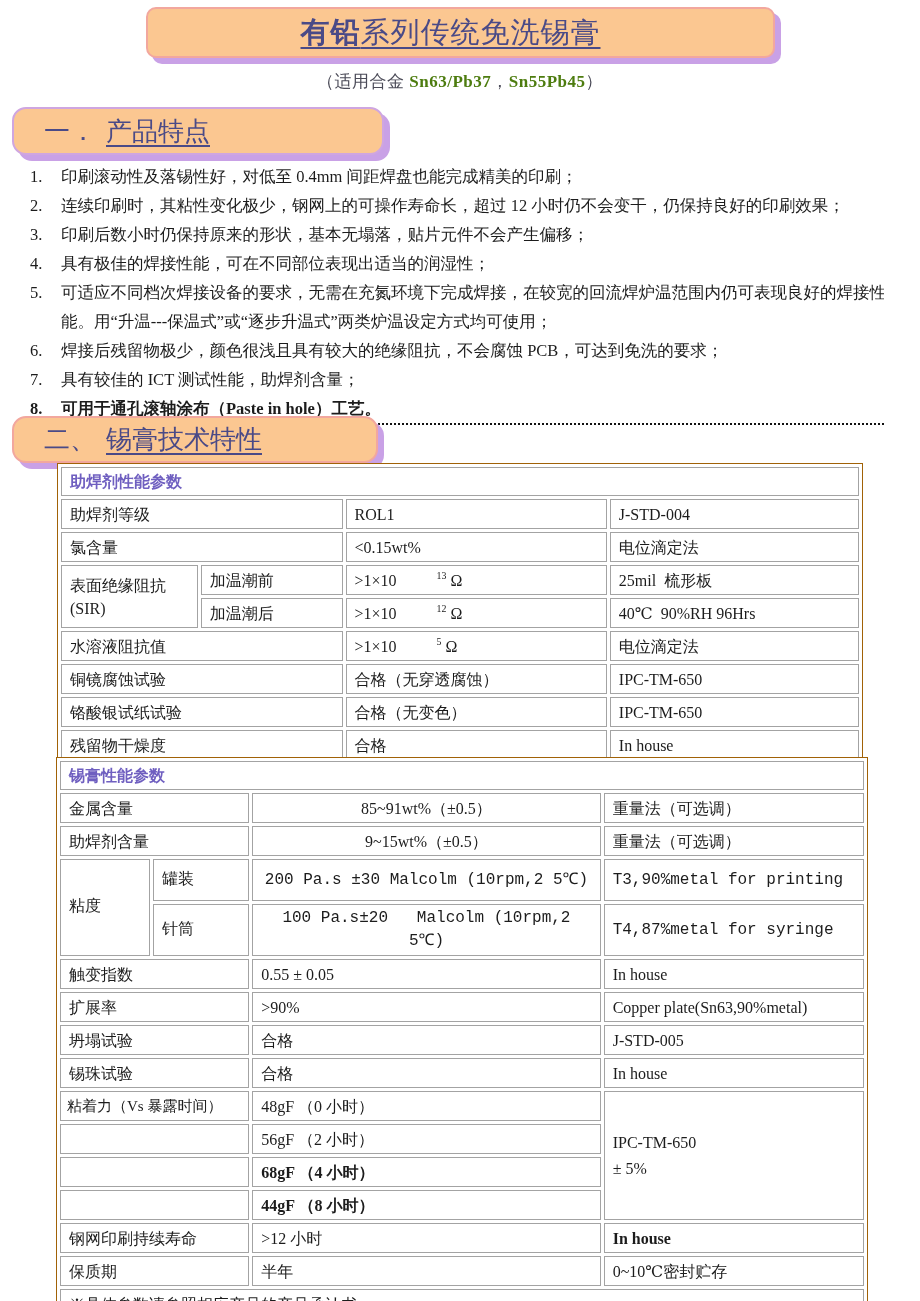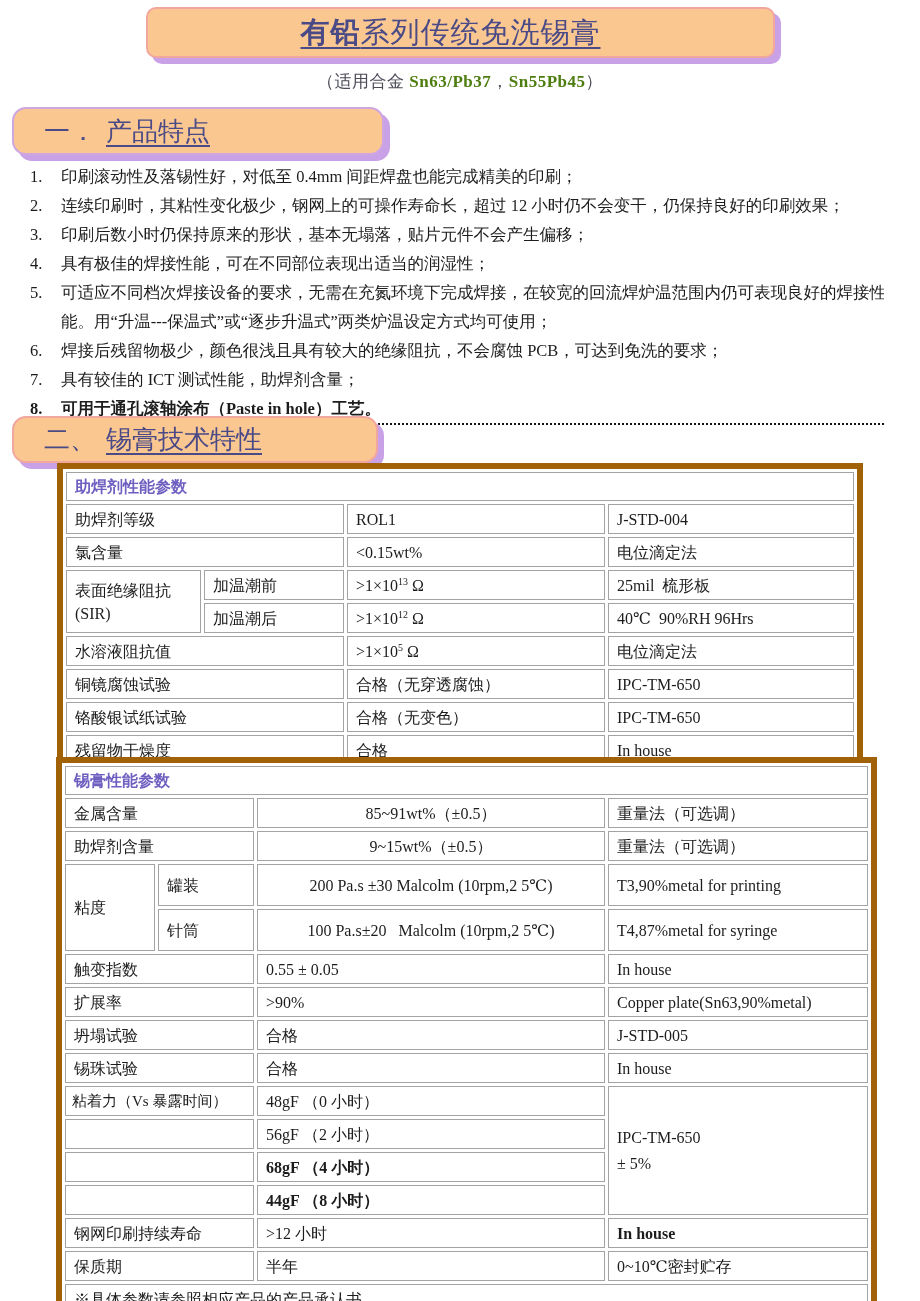--- a/index.html
+++ b/index.html
@@ -40,35 +40,35 @@
     padding-right:26px;
   }
   .feature-list { position:absolute; left:30px; top:162px; width:882px; }
   .feat { display:flex; font-size:16.5px; line-height:29px; }
   .fnum { width:31px; flex:0 0 31px; }
   .ftext { flex:1; }
   .feat.last { font-weight:bold; }
   .feat.last .ftext { border-bottom:2px dotted #111; padding-right:10px; align-self:flex-start; }
   table.spec {
     position:absolute; border-collapse:separate; border-spacing:3px;
-    border:6px solid #a16207; background:#fff; table-layout:fixed;
+    border:1px solid #a16207; background:#fff; table-layout:fixed;
   }
   .t1 { left:57px; top:463px; width:806px; }
   .t2 { left:56px; top:757px; width:812px; }
   .spec td {
     border:1px solid #a3a3a3; padding:2px 8px; font-size:16px; line-height:23px;
     vertical-align:middle; white-space:pre-wrap; overflow:hidden;
   }
   .spec td.thead { color:#6F5FC0; font-weight:bold; }
   .spec td.center { text-align:center; }
   .spec td.bold, .bold { font-weight:bold; }
-  .spec tr.tall td { height:42px; }
+  .spec tr.tall td { height:42px;font-family:Liberation Mono, monospace; }
   .spec tr.mid td { height:30px; }
   .spec td.nowrap { white-space:nowrap; font-size:15px; padding-left:6px; padding-right:2px; }
-  sup { font-size:0.62em; line-height:0; }
+  sup { font-size:0.62em; line-height:0;margin-left:40px; }
   .two-line span { display:block; line-height:26px; }
 </style>
 </head>
 <body>
 
 <div id="page">
 
   <div class="banner title-banner">
     <span class="title-text"><b>有铅</b><span>系列传统免洗锡膏</span></span>
   </div>

